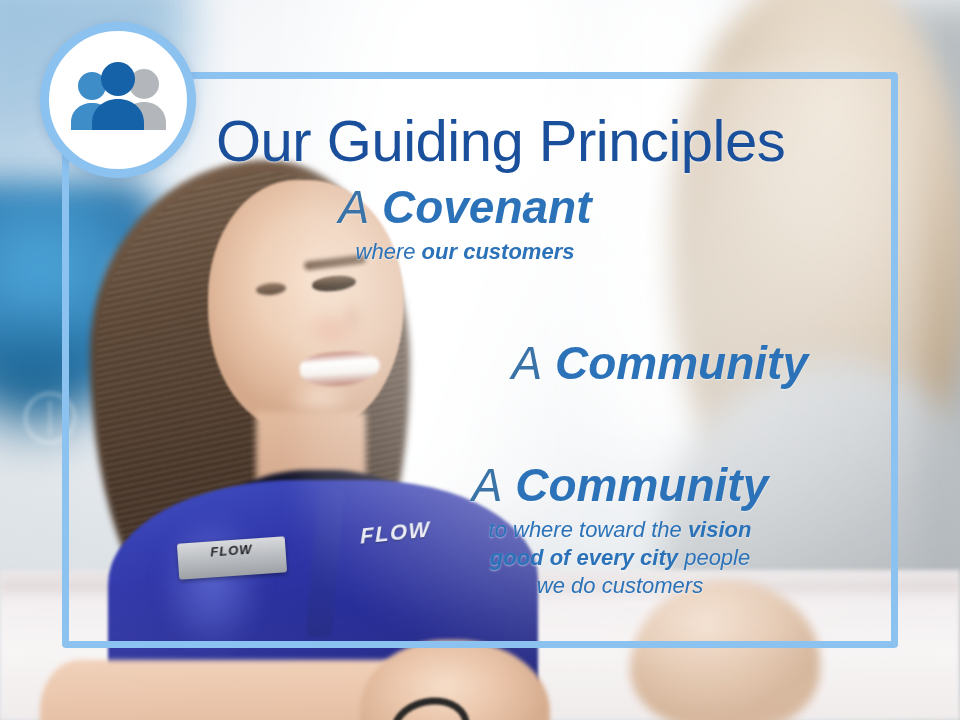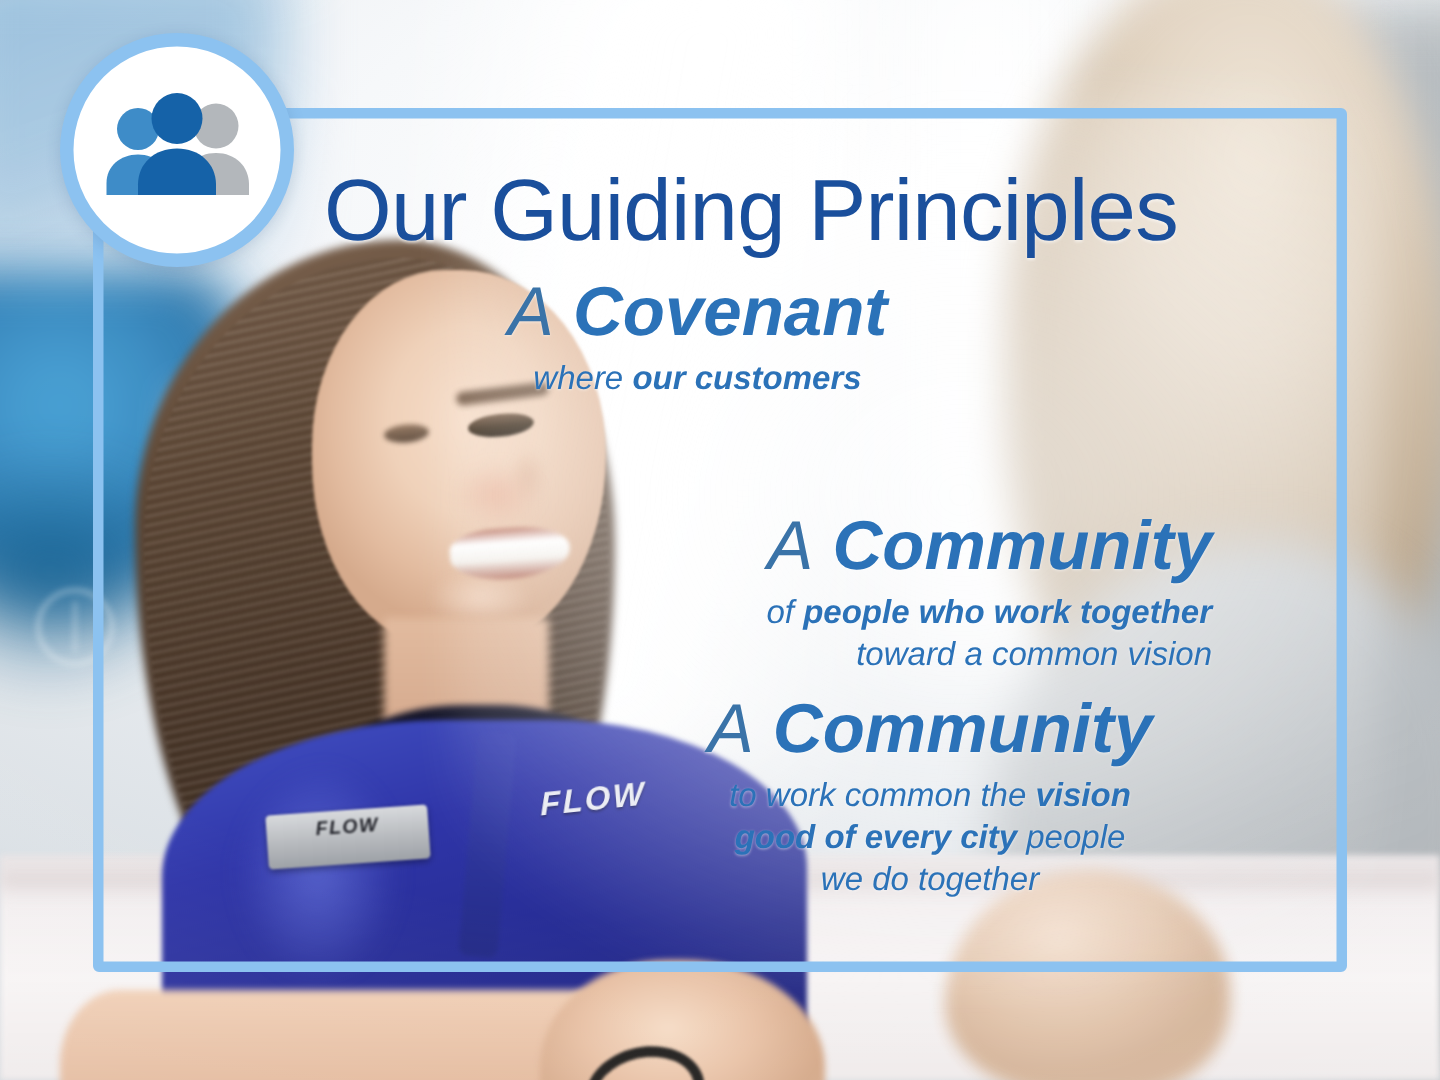--- a/index.html
+++ b/index.html
@@ -334,31 +334,27 @@
     <div class="sub">
       <span>where </span><b>our customers</b>
     </div>
   </div>
 
   <div class="blk blk-community">
     <div class="head">
       <span class="art">A</span>
       <span>Community</span>
     </div>
-    <div class="sub">
-      <span>of </span><b>people who work together</b><br>
-      <span>toward a common vision</span>
-    </div>
   </div>
 
   <div class="blk blk-commitment">
     <div class="head">
       <span class="art">A</span>
       <span>Community</span>
     </div>
     <div class="sub">
-      <span>to work common the </span><b>vision</b><br>
+      <span>to where toward the </span><b>vision</b><br>
       <b>good of every city</b><span> people</span><br>
-      <span>we do together</span>
+      <span>we do customers</span>
     </div>
   </div>
 
 </div>
 
 </body></html>

